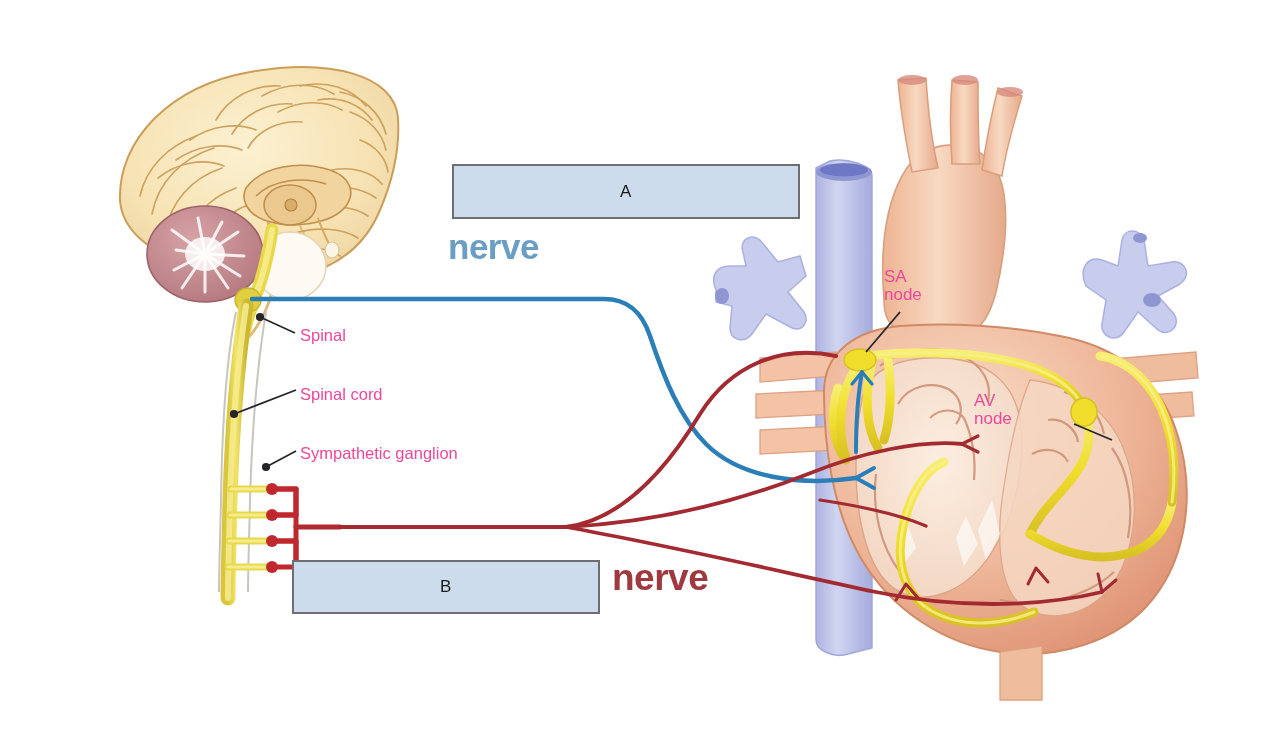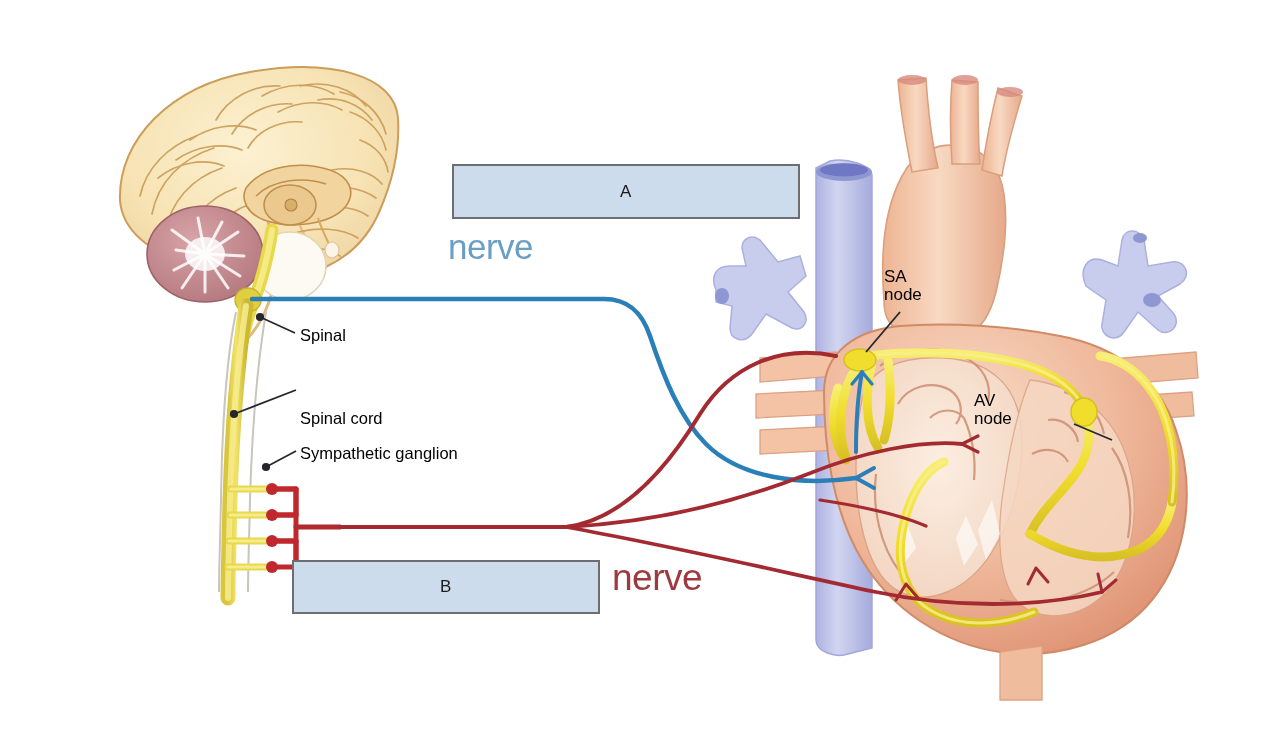--- a/index.html
+++ b/index.html
@@ -33,42 +33,42 @@
     align-items: center;
     justify-content: center;
     font-size: 17px;
     color: #1b1b1b;
     letter-spacing: .5px;
   }
   #box-a { left: 452px; top: 164px; width: 348px; height: 55px; }
   #box-b { left: 292px; top: 560px; width: 308px; height: 54px; }
   .nerve-word {
     position: absolute;
-    font-weight: normal;
+    font-weight: bold;
     letter-spacing: -0.5px;
   }
   #nerve-blue {
     left: 448px; top: 227px;
     font-size: 35px;
     color: #6a9ec4;
   }
   #nerve-red {
     left: 612px; top: 557px;
     font-size: 37px;
     color: #9e3a3f;
   }
   .anno {
     position: absolute;
     font-size: 16.5px;
-    color: #000000;
+    color: #ec4899;
     white-space: nowrap;
   }
   .anno.two-line { line-height: 1.05; font-size: 17px; }
   #lbl-medulla { left: 300px; top: 326px; }
-  #lbl-spinal  { left: 300px; top: 385px; margin-top: 24px; }
+  #lbl-spinal  { left: 300px; top: 385px; }
   #lbl-symp    { left: 300px; top: 444px; }
   #lbl-sa { left: 884px; top: 268px; }
   #lbl-av { left: 938px; top: 392px; margin-left: 36px; }
 </style>
 </head>
 <body>
 
 <div id="canvas">
 
   <svg id="art" viewBox="0 0 1264 734">

